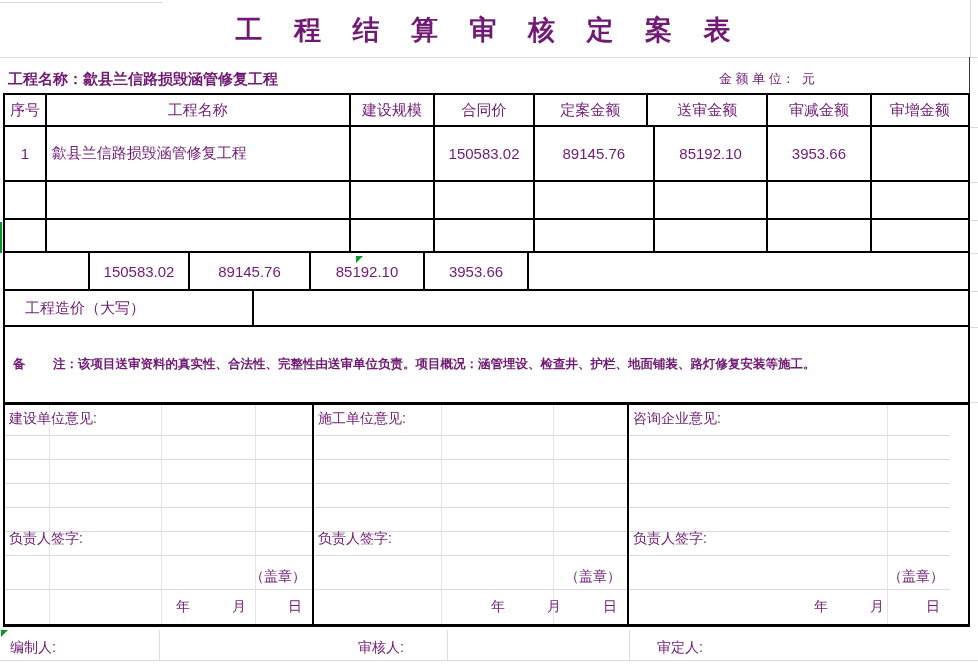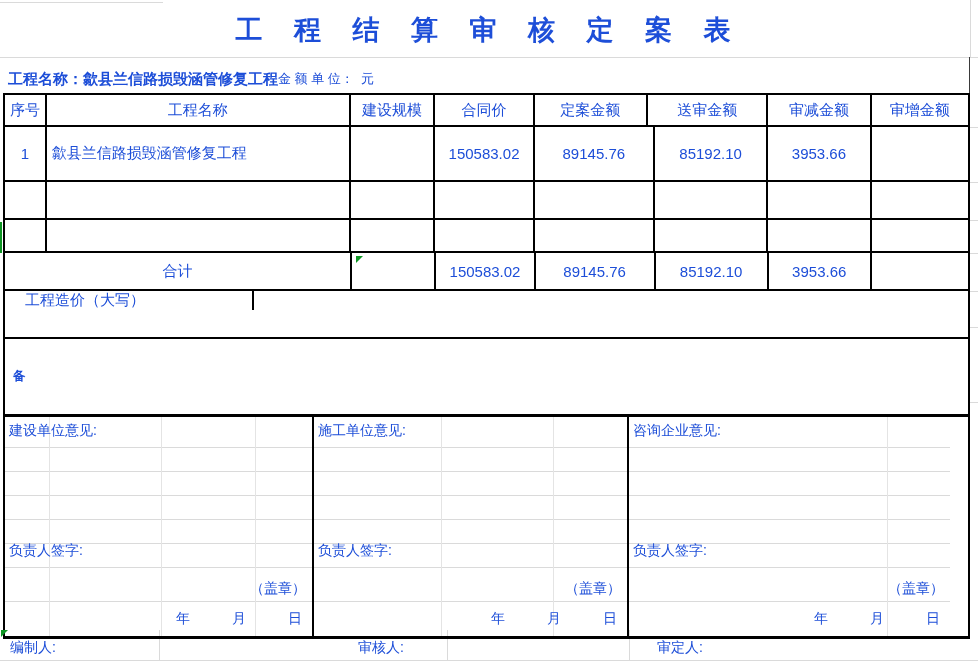--- a/index.html
+++ b/index.html
@@ -1,44 +1,44 @@
 <!DOCTYPE html>
 <html><head>
 <meta charset="utf-8">
 <style>
   html,body{margin:0;padding:0;background:#fff;}
   .page{
     position:relative;width:978px;height:667px;background:#ffffff;overflow:hidden;
-    font-family:"Liberation Sans","DejaVu Sans",sans-serif;color:#1d4ed8;
+    font-family:"Liberation Sans","DejaVu Sans",sans-serif;color:#701a75;
   }
   
   .gline{position:absolute;background:#dadada;}
   
   .title-row{position:absolute;left:0;top:2px;width:978px;height:55px;
     display:flex;align-items:center;justify-content:center;}
   .title-row .t{font-size:27px;font-weight:bold;letter-spacing:12px;white-space:pre;}
   .meta-row{position:absolute;left:0;top:57px;width:970px;height:44px;
-    display:flex;align-items:center;}
+    display:flex;align-items:center;justify-content:space-between;}
   .meta-left{font-size:15px;font-weight:bold;padding-left:8px;}
   .meta-right{font-size:13px;padding-right:155px;white-space:pre;}
   
   .tbl{position:absolute;left:3px;top:93px;width:967px;box-sizing:border-box;
     border:2px solid #000;border-bottom:none;}
   .trow{display:flex;box-sizing:border-box;border-bottom:2px solid #000;}
   .trow.noline{border-bottom:none;}
   .cell{box-sizing:border-box;border-right:2px solid #000;display:flex;
     align-items:center;justify-content:center;font-size:15px;overflow:hidden;}
   .cell.last{border-right:none;}
   .cell.left{justify-content:flex-start;padding-left:5px;}
   .h-header{height:32px;}
   .h-r1{height:55px;}
   .h-r2{height:38px;}
   .h-r3{height:33px;}
   .h-total{height:38px;}
-  .h-daxie{height:48px;flex-direction:column;}
+  .h-daxie{height:36px;}
   .h-remark{height:75px;}
   .c1{width:42px;} .c2{width:306px;} .c3{width:85px;} .c4{width:100px;}
   .c5{width:121px;} .c6{width:114px;} .c7{width:104px;} .c8{width:97px;}
   .cmerge12{width:350px;}
   .cdaxie-label{width:249px;padding-left:20px;justify-content:flex-start;}
   .cdaxie-value{width:714px;padding-left:6px;justify-content:flex-start;}
   .remark-cell{width:963px;display:flex;align-items:center;font-size:12.5px;font-weight:bold;}
   .remark-label{padding-left:8px;width:40px;flex:none;}
   .remark-text{white-space:nowrap;}
   
@@ -132,36 +132,36 @@
       <div class="cell c2 left"></div>
       <div class="cell c3"></div>
       <div class="cell c4"></div>
       <div class="cell c5"></div>
       <div class="cell c6"></div>
       <div class="cell c7"></div>
       <div class="cell c8 last"></div>
     </div>
 
     <div class="trow h-total">
-      <div class="cell cmerge12">合计</div>
       <div class="cell c3"></div>
       <div class="cell c4">150583.02</div>
       <div class="cell c5">89145.76</div>
       <div class="cell c6">85192.10</div>
       <div class="cell c7">3953.66</div>
       <div class="cell c8 last"></div>
     </div>
 
     <div class="trow h-daxie">
       <div class="cell cdaxie-label">工程造价（大写）</div>
     </div>
 
     <div class="trow h-remark noline">
       <div class="remark-cell">
         <span class="remark-label">备</span>
+        <span class="remark-text">注：该项目送审资料的真实性、合法性、完整性由送审单位负责。项目概况：涵管埋设、检查井、护栏、地面铺装、路灯修复安装等施工。</span>
       </div>
     </div>
 
     <div class="opinion-row">
 
       <div class="obox o1">
         <div class="fh" style="top:30px;"></div>
           <div class="fh" style="top:54px;"></div>
         <div class="fh" style="top:78px;"></div>
           <div class="fh" style="top:102px;"></div>

